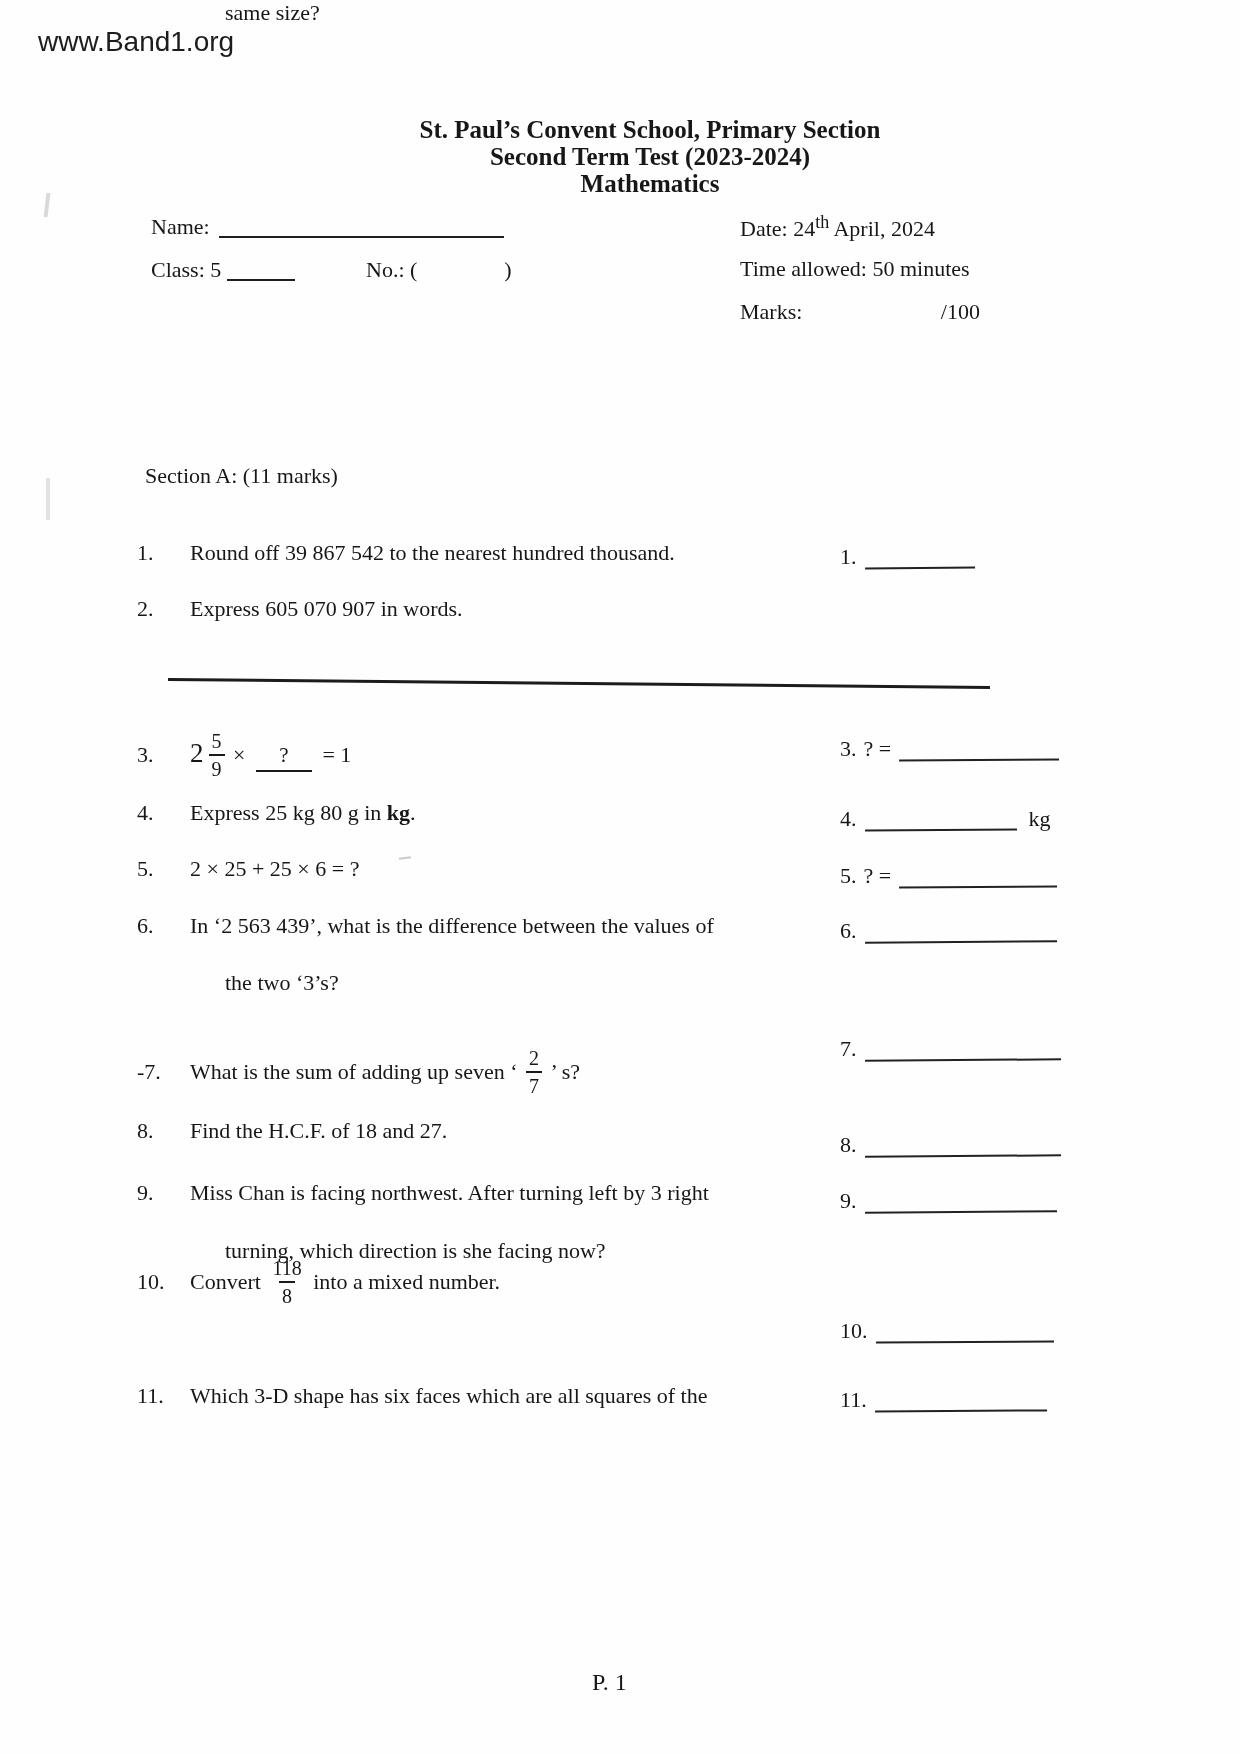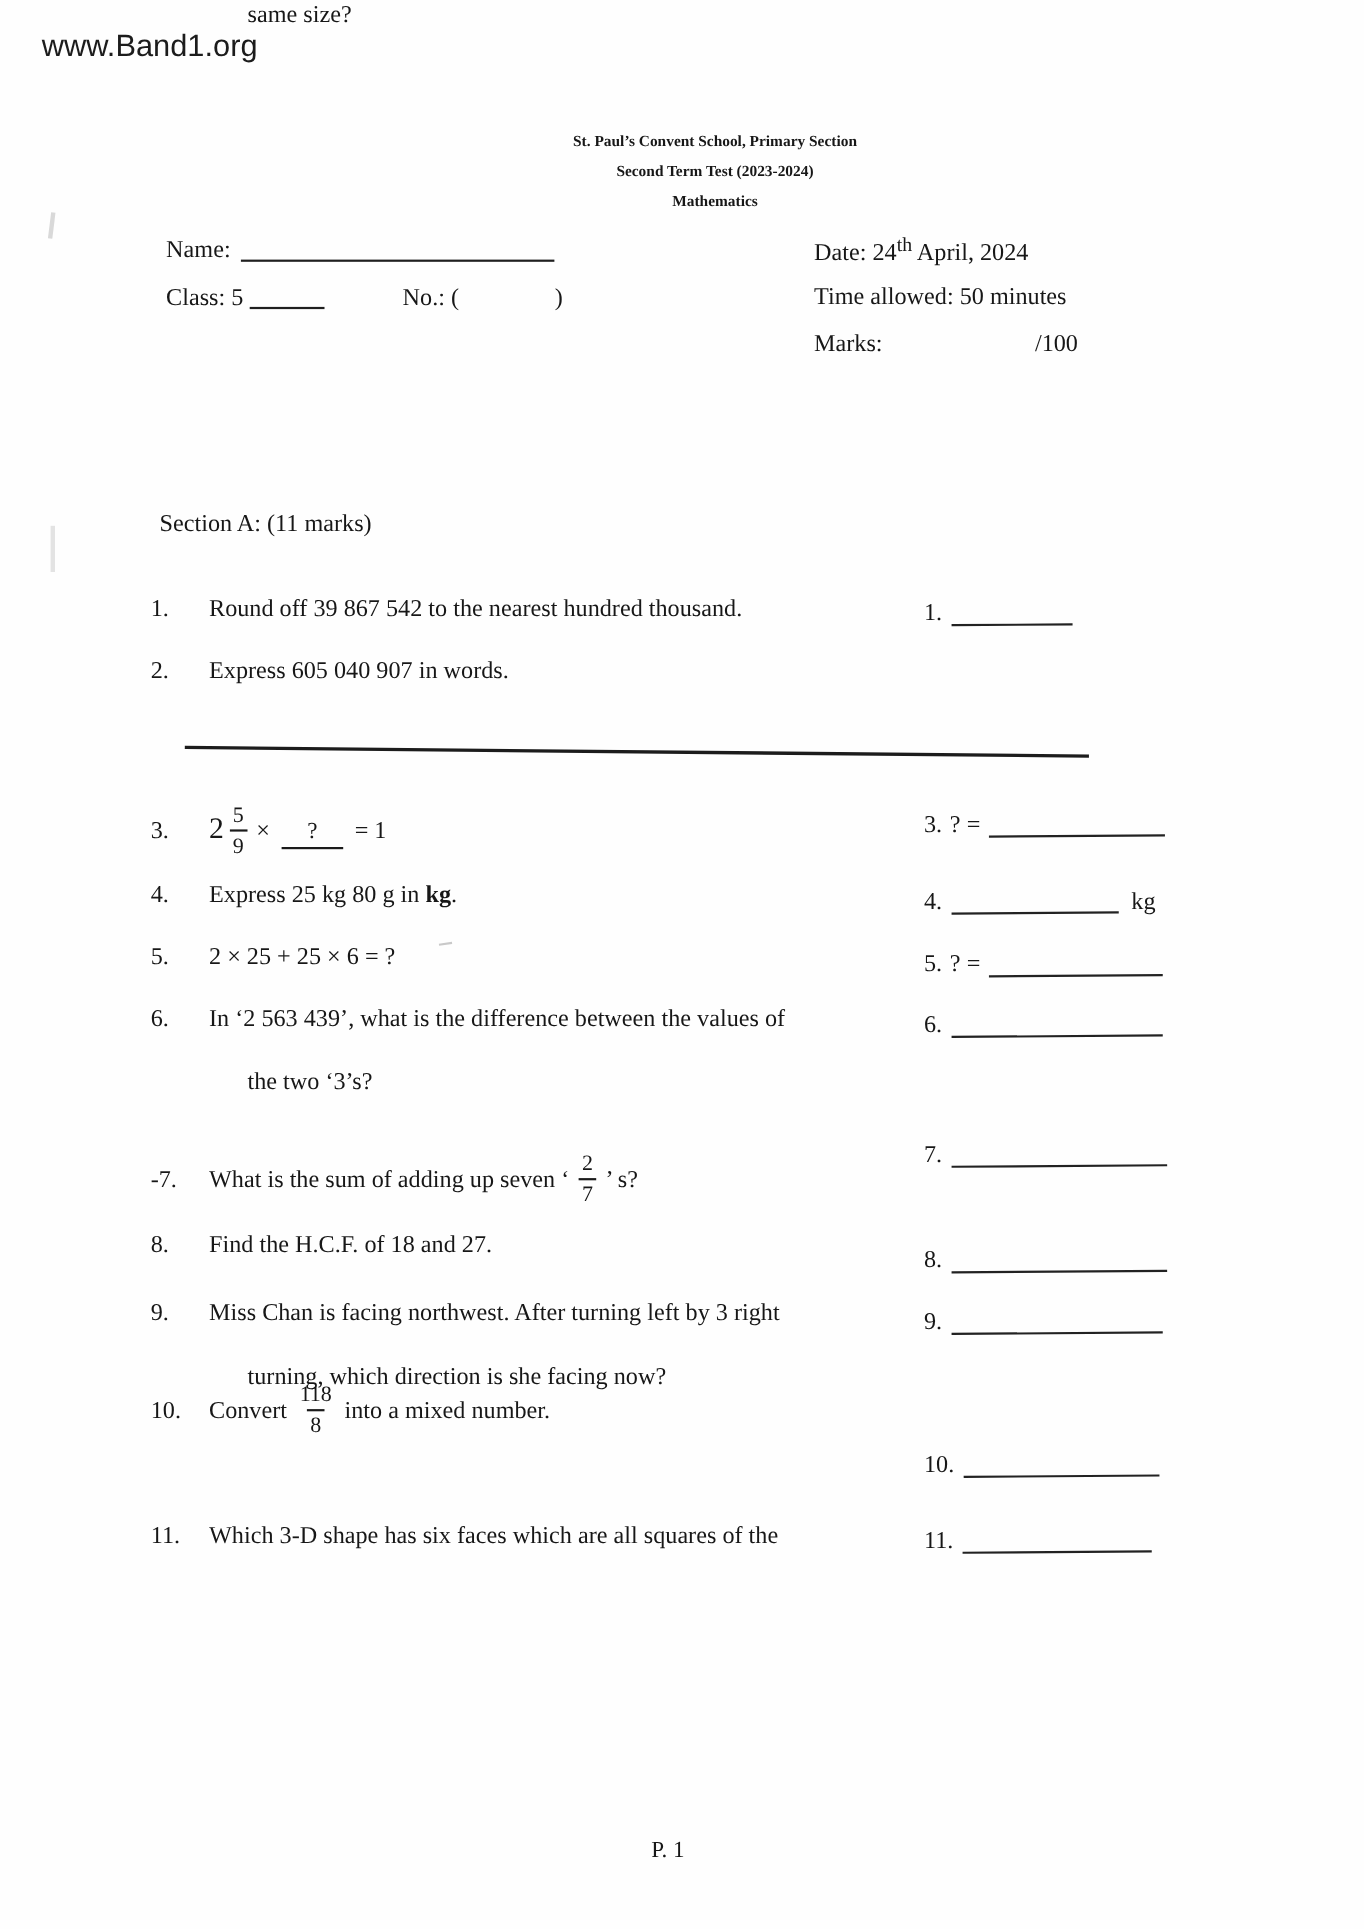--- a/index.html
+++ b/index.html
@@ -6,21 +6,21 @@
   body{width:1240px;height:1754px;background:#ffffff;}
   .page{
     position:relative;width:1240px;height:1754px;overflow:hidden;
     background:#fefefe;color:#171717;
     font-family:"Liberation Serif", serif;
   }
   .abs{position:absolute;white-space:nowrap;}
   
   .watermark{left:38px;top:26px;font-family:"Liberation Sans", sans-serif;font-size:28px;color:#1c1c1c;}
   
-  .titleblock{left:260px;top:116px;width:780px;text-align:center;font-weight:bold;font-size:14px;line-height:27px;white-space:nowrap;}
+  .titleblock{left:260px;top:116px;width:780px;text-align:center;font-weight:bold;font-size:25px;line-height:27px;white-space:nowrap;}
   
   .hrow{font-size:22px;}
   .hline{display:inline-block;border-bottom:2px solid #1f1f1f;height:16px;transform:translateY(4px);}
   .spacer{display:inline-block;}
   sup{font-size:18px;}
   
   .instruction{left:144px;top:376px;font-size:22px;font-weight:bold;}
   .uline{text-decoration:none;border-bottom:2.5px solid #161616;padding-bottom:1px;}
   
   .section-title{left:145px;top:463px;font-size:22px;}
@@ -35,21 +35,21 @@
   .mfw{font-size:27px;margin-right:2px;}
   .qb{display:inline-block;width:56px;border-bottom:2.5px solid #1a1a1a;text-align:center;font-size:21px;margin:0 5px;padding-bottom:2px;}
   
   .ans{position:absolute;left:840px;font-size:22px;white-space:nowrap;}
   .ans .apre{margin-left:7px;}
   .aline{display:inline-block;border-bottom:2px solid #222;height:15px;margin-left:8px;transform:translateY(5px) rotate(-0.4deg);}
   .asuf{margin-left:12px;}
   
   .sepline{left:168px;top:678px;width:822px;border-top:3px solid #1c1c1c;transform:rotate(0.55deg);transform-origin:left center;height:0;}
   
-  .footer{left:592px;top:1669px;font-size:21px;}
+  .footer{left:592px;top:1669px;font-size:24px;}
   
   .artifact{position:absolute;background:#d9d9d9;}
 </style>
 </head>
 <body>
 
 <div class="page">
 
   <div class="abs watermark">www.Band1.org</div>
 
@@ -86,21 +86,21 @@
   <div class="abs hrow" style="left:740px;top:299px;">
     <span>Marks:</span>
     <span style="margin-left:133px;">/100</span>
   </div>
 
 
   <div class="abs section-title">Section A: (11 marks)</div>
 
   <div id="questions">
       <div class="qrow" style="top: 540px;"><span class="qno">1.</span><span class="qbody">Round off 39 867 542 to the nearest hundred thousand.</span></div>
-      <div class="qrow" style="top: 596px;"><span class="qno">2.</span><span class="qbody">Express 605 040 907 in words.</span></div>
+      <div class="qrow" style="top: 596px;"><span class="qno">2.</span><span class="qbody">Express 605 070 907 in words.</span></div>
       <div class="qrow" style="top: 733px;"><span class="qno">3.</span><span class="qbody"><span class="mfw">2</span><span class="frac">
             <span class="fn">5</span>
             <span class="fd">9</span>
           </span> × <span class="qb">?</span> = 1</span></div>
       <div class="qrow" style="top: 800px;"><span class="qno">4.</span><span class="qbody">Express 25 kg 80 g in <b>kg</b>.</span></div>
       <div class="qrow" style="top: 856px;"><span class="qno">5.</span><span class="qbody">2 × 25 + 25 × 6 = ?</span></div>
       <div class="qrow" style="top: 913px;"><span class="qno">6.</span><span class="qbody">In ‘2 563 439’, what is the difference between the values of</span></div>
       <div class="qrow cont" style="top: 970px;"><span class="qbody">the two ‘3’s?</span></div>
       <div class="qrow" style="top: 1050px;"><span class="qno">-7.</span><span class="qbody">What is the sum of adding up seven ‘ <span class="frac">
             <span class="fn">2</span>

